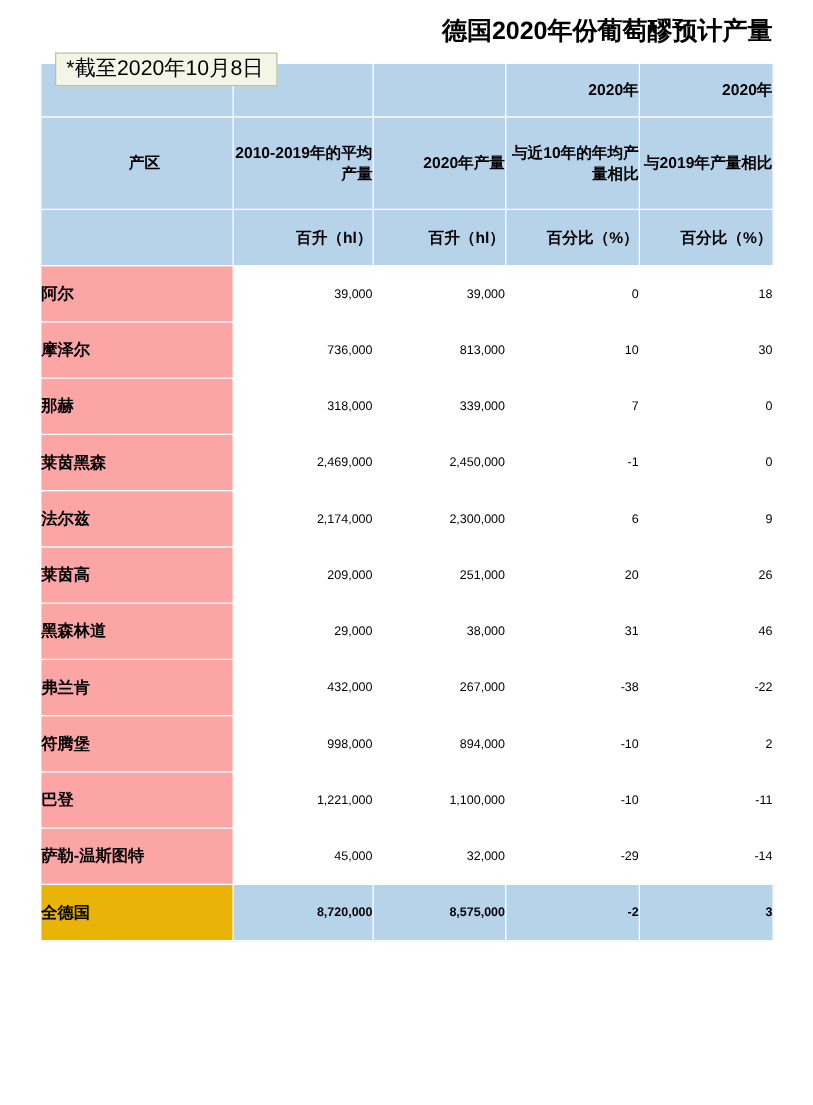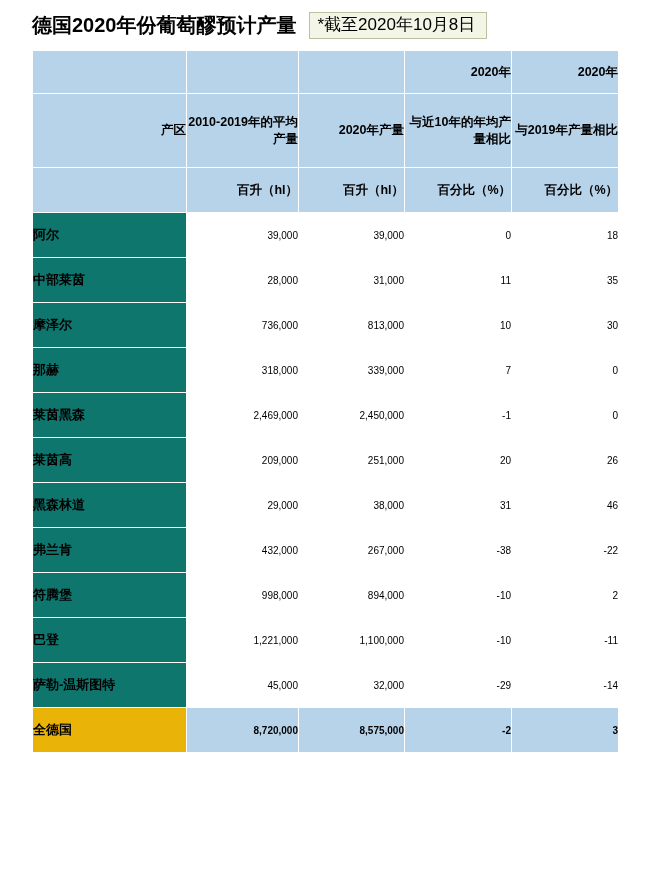--- a/index.html
+++ b/index.html
@@ -16,22 +16,23 @@
   }
   .page {
     position: relative;
     width: 650px;
     height: 884px;
     box-sizing: border-box;
     padding: 10px 32px 0 32px;
   }
   .title-row {
     display: flex;
-    align-items: flex-start;
+    align-items: flex-end;
     height: 38px;
+    flex-direction: column;
   }
   .doc-title {
     font-size: 20px;
     font-weight: bold;
     letter-spacing: 0px;
     line-height: 30px;
     white-space: nowrap;
   }
   .note-box {
     margin-left: 12px;
@@ -57,34 +58,34 @@
     vertical-align: middle;
   }
   .hdr {
     background: #b7d3ea;
     font-weight: bold;
     font-size: 12.5px;
     text-align: right;
     line-height: 17px;
   }
   .hdr.left {
-    text-align: right;
+    text-align: center;
     padding-left: 12px;
   }
   .hdr-year {
     height: 42px;
   }
   .hdr-main {
     height: 73px;
   }
   .hdr-unit {
     height: 44px;
   }
   .region-cell {
-    background: #0f766e;
+    background: #fca5a5;
     font-weight: bold;
     font-size: 13px;
     text-align: left;
     padding-left: 12px;
     height: 44px;
   }
   .num {
     background: #ffffff;
     text-align: right;
     padding-right: 12px;
@@ -149,46 +150,46 @@
     </thead>
     <tbody>
       <tr>
         <td class="region-cell">阿尔</td>
         <td class="num">39,000</td>
         <td class="num">39,000</td>
         <td class="num">0</td>
         <td class="num">18</td>
       </tr>
       <tr>
-        <td class="region-cell">中部莱茵</td>
-        <td class="num">28,000</td>
-        <td class="num">31,000</td>
-        <td class="num">11</td>
-        <td class="num">35</td>
-      </tr>
-      <tr>
         <td class="region-cell">摩泽尔</td>
         <td class="num">736,000</td>
         <td class="num">813,000</td>
         <td class="num">10</td>
         <td class="num">30</td>
       </tr>
       <tr>
         <td class="region-cell">那赫</td>
         <td class="num">318,000</td>
         <td class="num">339,000</td>
         <td class="num">7</td>
         <td class="num">0</td>
       </tr>
       <tr>
         <td class="region-cell">莱茵黑森</td>
         <td class="num">2,469,000</td>
         <td class="num">2,450,000</td>
         <td class="num">-1</td>
         <td class="num">0</td>
+      </tr>
+      <tr>
+        <td class="region-cell">法尔兹</td>
+        <td class="num">2,174,000</td>
+        <td class="num">2,300,000</td>
+        <td class="num">6</td>
+        <td class="num">9</td>
       </tr>
       <tr>
         <td class="region-cell">莱茵高</td>
         <td class="num">209,000</td>
         <td class="num">251,000</td>
         <td class="num">20</td>
         <td class="num">26</td>
       </tr>
       <tr>
         <td class="region-cell">黑森林道</td>

